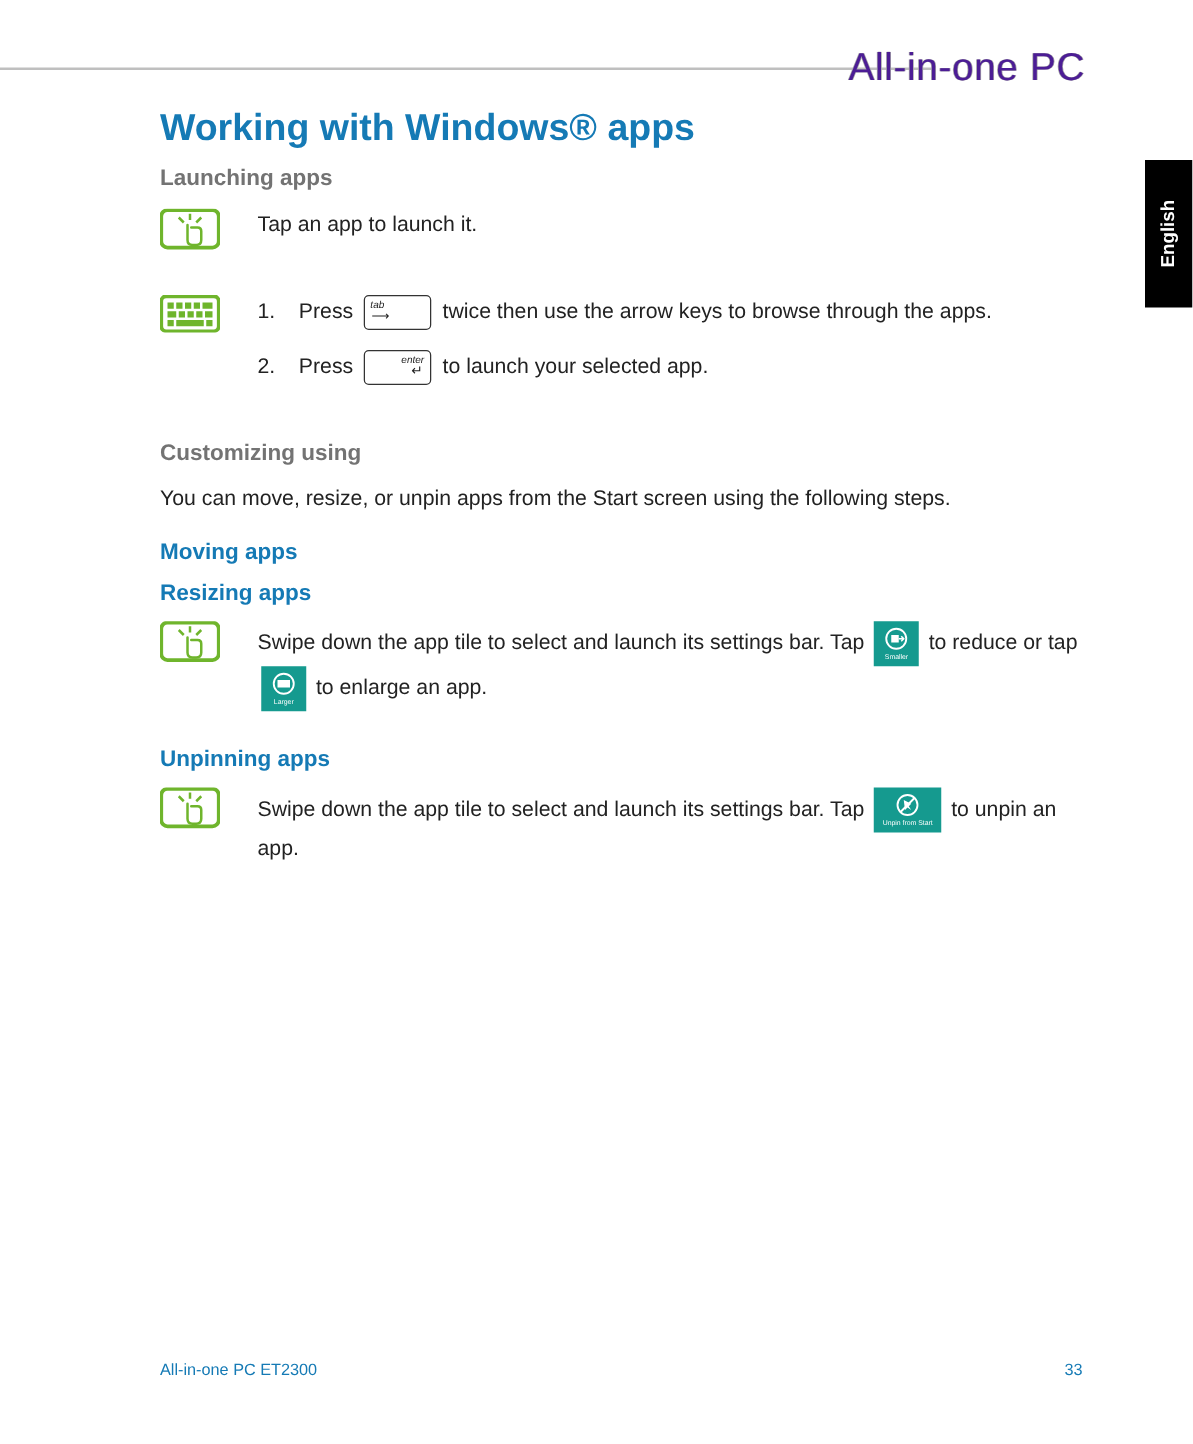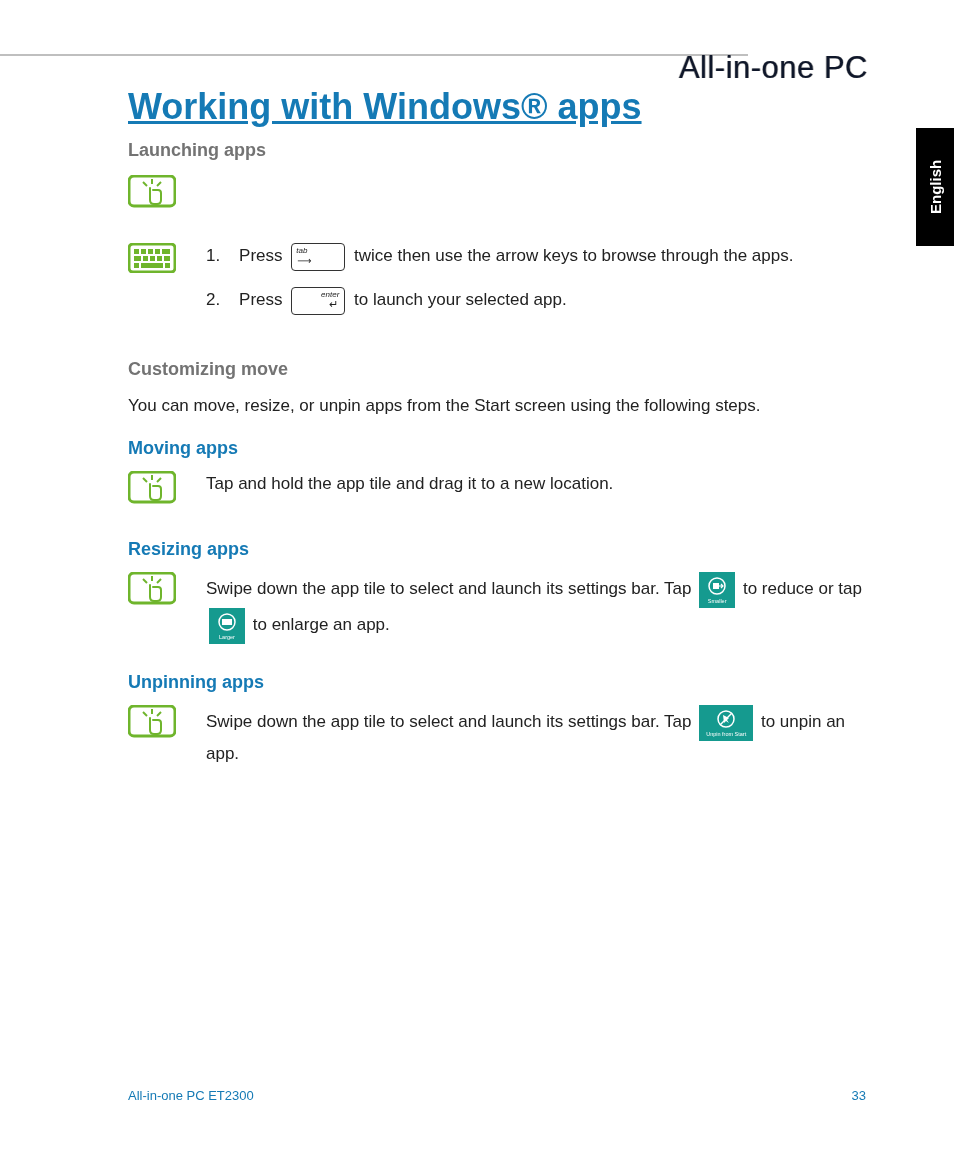--- a/index.html
+++ b/index.html
@@ -18,25 +18,24 @@
     width: 748px;
     height: 2px;
     background: #bfbfbf;
   }
   .header-title {
     position: absolute;
     top: 36px;
     right: 86px;
     font-size: 31px;
     font-weight: 400;
-    color: #0f172a;
+    color: #4c1d95;
     letter-spacing: 0.5px;
     font-family: "Arial Narrow", "Segoe UI", sans-serif;
     text-shadow: 0.6px 0 0 #a9a9a9, -0.6px 0 0 #a9a9a9;
-    margin-top: 14px;
   }
   .lang-tab {
     position: absolute;
     top: 128px;
     right: 0;
     width: 38px;
     height: 118px;
     background: #000;
     color: #fff;
     writing-mode: vertical-rl;
@@ -48,24 +47,23 @@
     justify-content: center;
   }
   .content {
     position: absolute;
     top: 86px;
     left: 128px;
     width: 746px;
   }
   h1 {
     color: #157ab5;
-    font-size: 36px;
+    font-size: 30px;
     font-weight: 700;
     margin-bottom: 12px;
-    text-decoration: underline;
   }
   .intro {
     font-size: 17px;
     margin-bottom: 24px;
     line-height: 1.35;
   }
   h2 {
     color: #737373;
     font-size: 18px;
     font-weight: 700;
@@ -181,20 +179,21 @@
       <svg width="48" height="36" viewBox="0 0 48 36">
         <rect x="1" y="1" width="46" height="30" rx="5" fill="none" stroke="#6fb52c" stroke-width="3"></rect>
         <g stroke="#6fb52c" stroke-width="2" fill="none">
           <path d="M22 13 v12 q0 4 4 4 h3 q4 0 4 -4 v-7 q0 -3 -3 -3 h-5" stroke-linecap="round"></path>
           <line x1="24" y1="9" x2="24" y2="4"></line>
           <line x1="19" y1="11" x2="15" y2="7"></line>
           <line x1="29" y1="11" x2="33" y2="7"></line>
         </g>
       </svg>
     </div>
+    <div class="text-col">Tap an app to launch it.</div>
   </div>
 
   <div class="row">
     <div class="icon-col">
       <svg width="48" height="30" viewBox="0 0 48 30">
         <rect x="1" y="1" width="46" height="28" rx="4" fill="none" stroke="#6fb52c" stroke-width="3"></rect>
         <g fill="#6fb52c">
           <rect x="6" y="6" width="5" height="5"></rect>
             <rect x="13" y="6" width="5" height="5"></rect>
             <rect x="20" y="6" width="5" height="5"></rect>
@@ -220,38 +219,24 @@
       </div>
       <div class="step">
         <span>2.</span>&nbsp;&nbsp;&nbsp;
         <span>Press</span>
         <span class="keycap enter"></span>
         <span>to launch your selected app.</span>
       </div>
     </div>
   </div>
 
-  <h2>Customizing move</h2>
+  <h2>Customizing using</h2>
   <p class="sub-desc">You can move, resize, or unpin apps from the Start screen using the following steps.</p>
 
   <h3 class="section-gap">Moving apps</h3>
-  <div class="row">
-    <div class="icon-col">
-      <svg width="48" height="36" viewBox="0 0 48 36">
-        <rect x="1" y="1" width="46" height="30" rx="5" fill="none" stroke="#6fb52c" stroke-width="3"></rect>
-        <g stroke="#6fb52c" stroke-width="2" fill="none">
-          <path d="M22 13 v12 q0 4 4 4 h3 q4 0 4 -4 v-7 q0 -3 -3 -3 h-5" stroke-linecap="round"></path>
-          <line x1="24" y1="9" x2="24" y2="4"></line>
-            <line x1="19" y1="11" x2="15" y2="7"></line>
-            <line x1="29" y1="11" x2="33" y2="7"></line>
-        </g>
-      </svg>
-    </div>
-    <div class="text-col">Tap and hold the app tile and drag it to a new location.</div>
-  </div>
 
   <h3>Resizing apps</h3>
   <div class="row">
     <div class="icon-col">
       <svg width="48" height="36" viewBox="0 0 48 36">
         <rect x="1" y="1" width="46" height="30" rx="5" fill="none" stroke="#6fb52c" stroke-width="3"></rect>
         <g stroke="#6fb52c" stroke-width="2" fill="none">
           <path d="M22 13 v12 q0 4 4 4 h3 q4 0 4 -4 v-7 q0 -3 -3 -3 h-5" stroke-linecap="round"></path>
           <line x1="24" y1="9" x2="24" y2="4"></line>
             <line x1="19" y1="11" x2="15" y2="7"></line>

